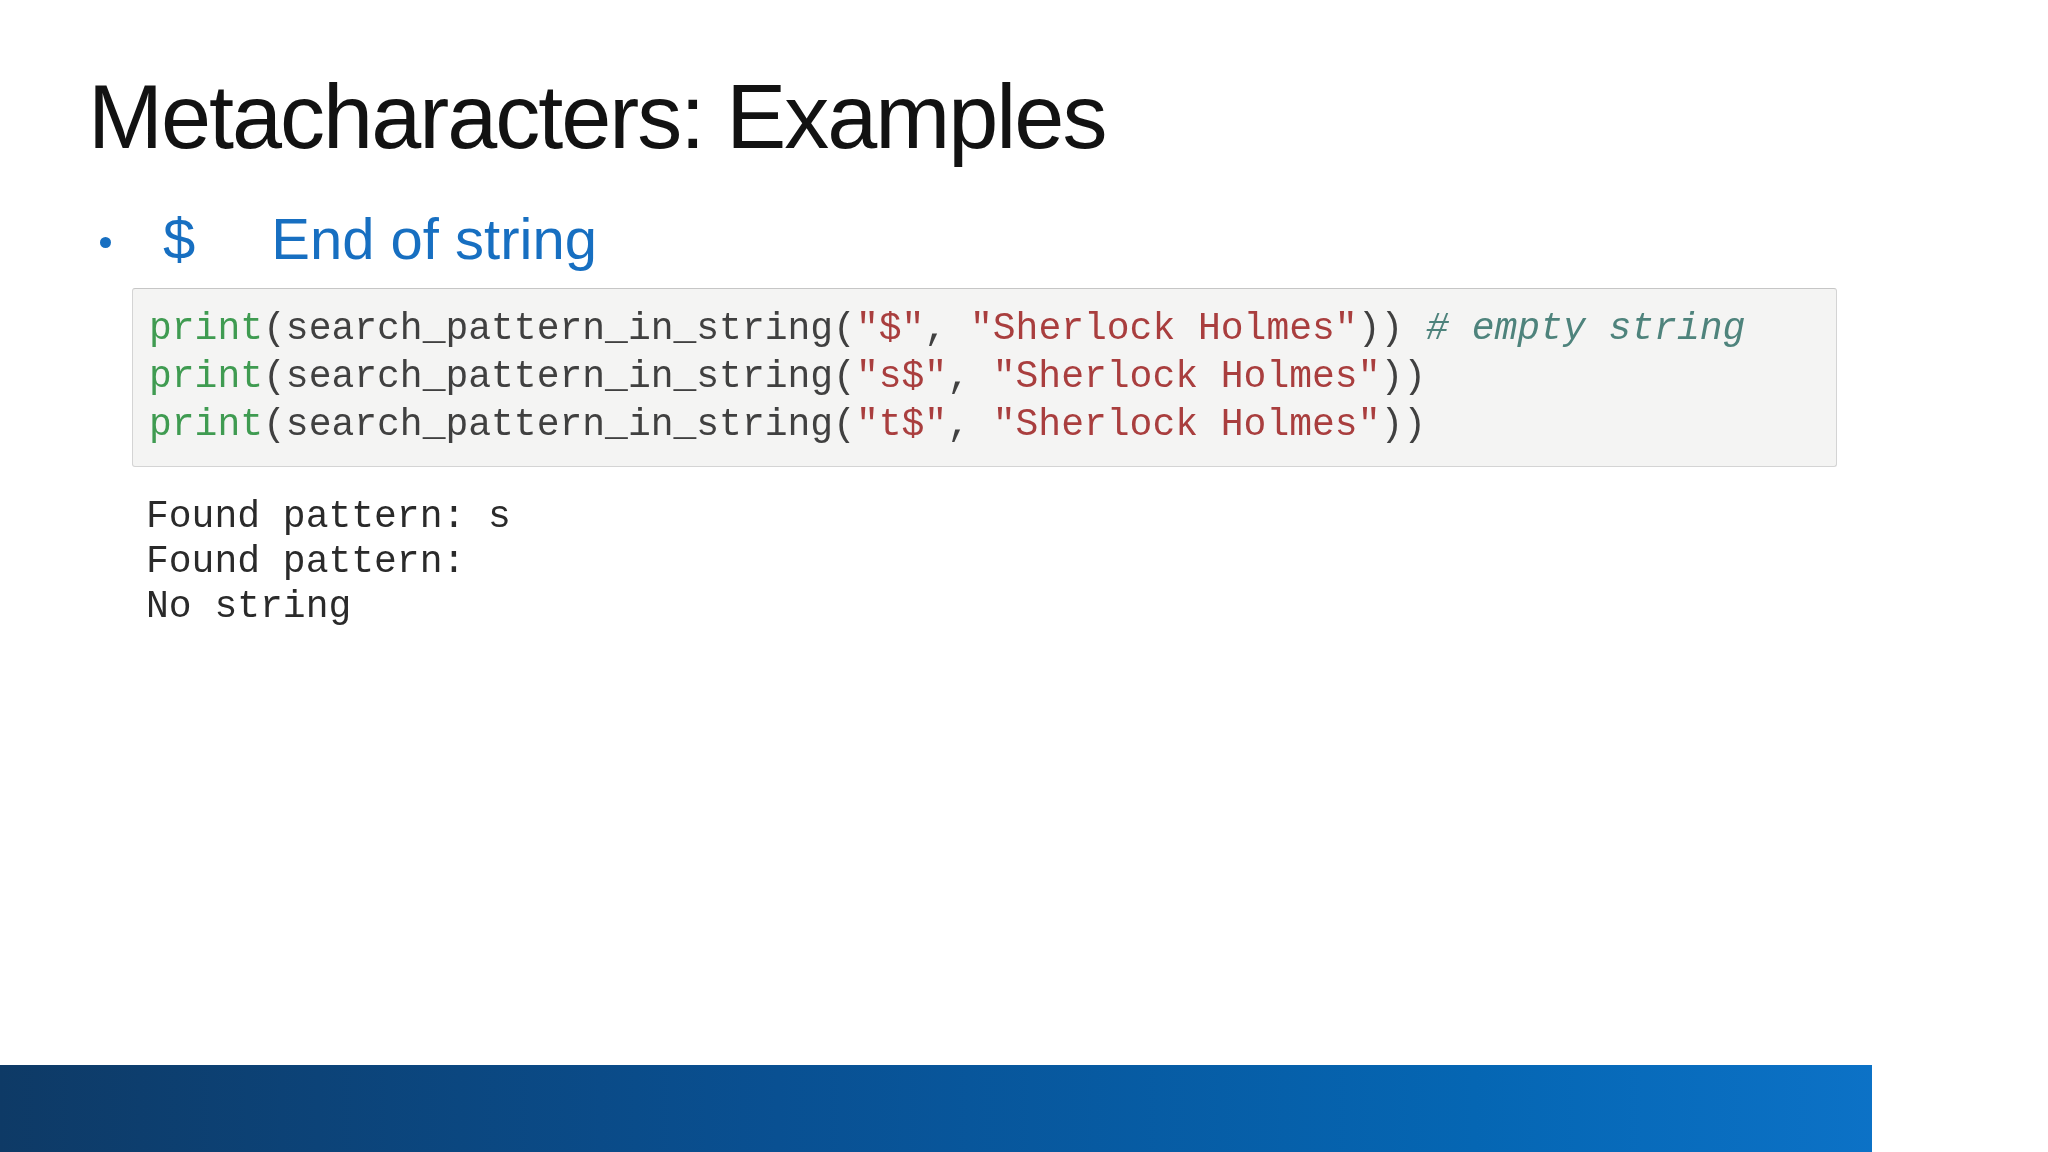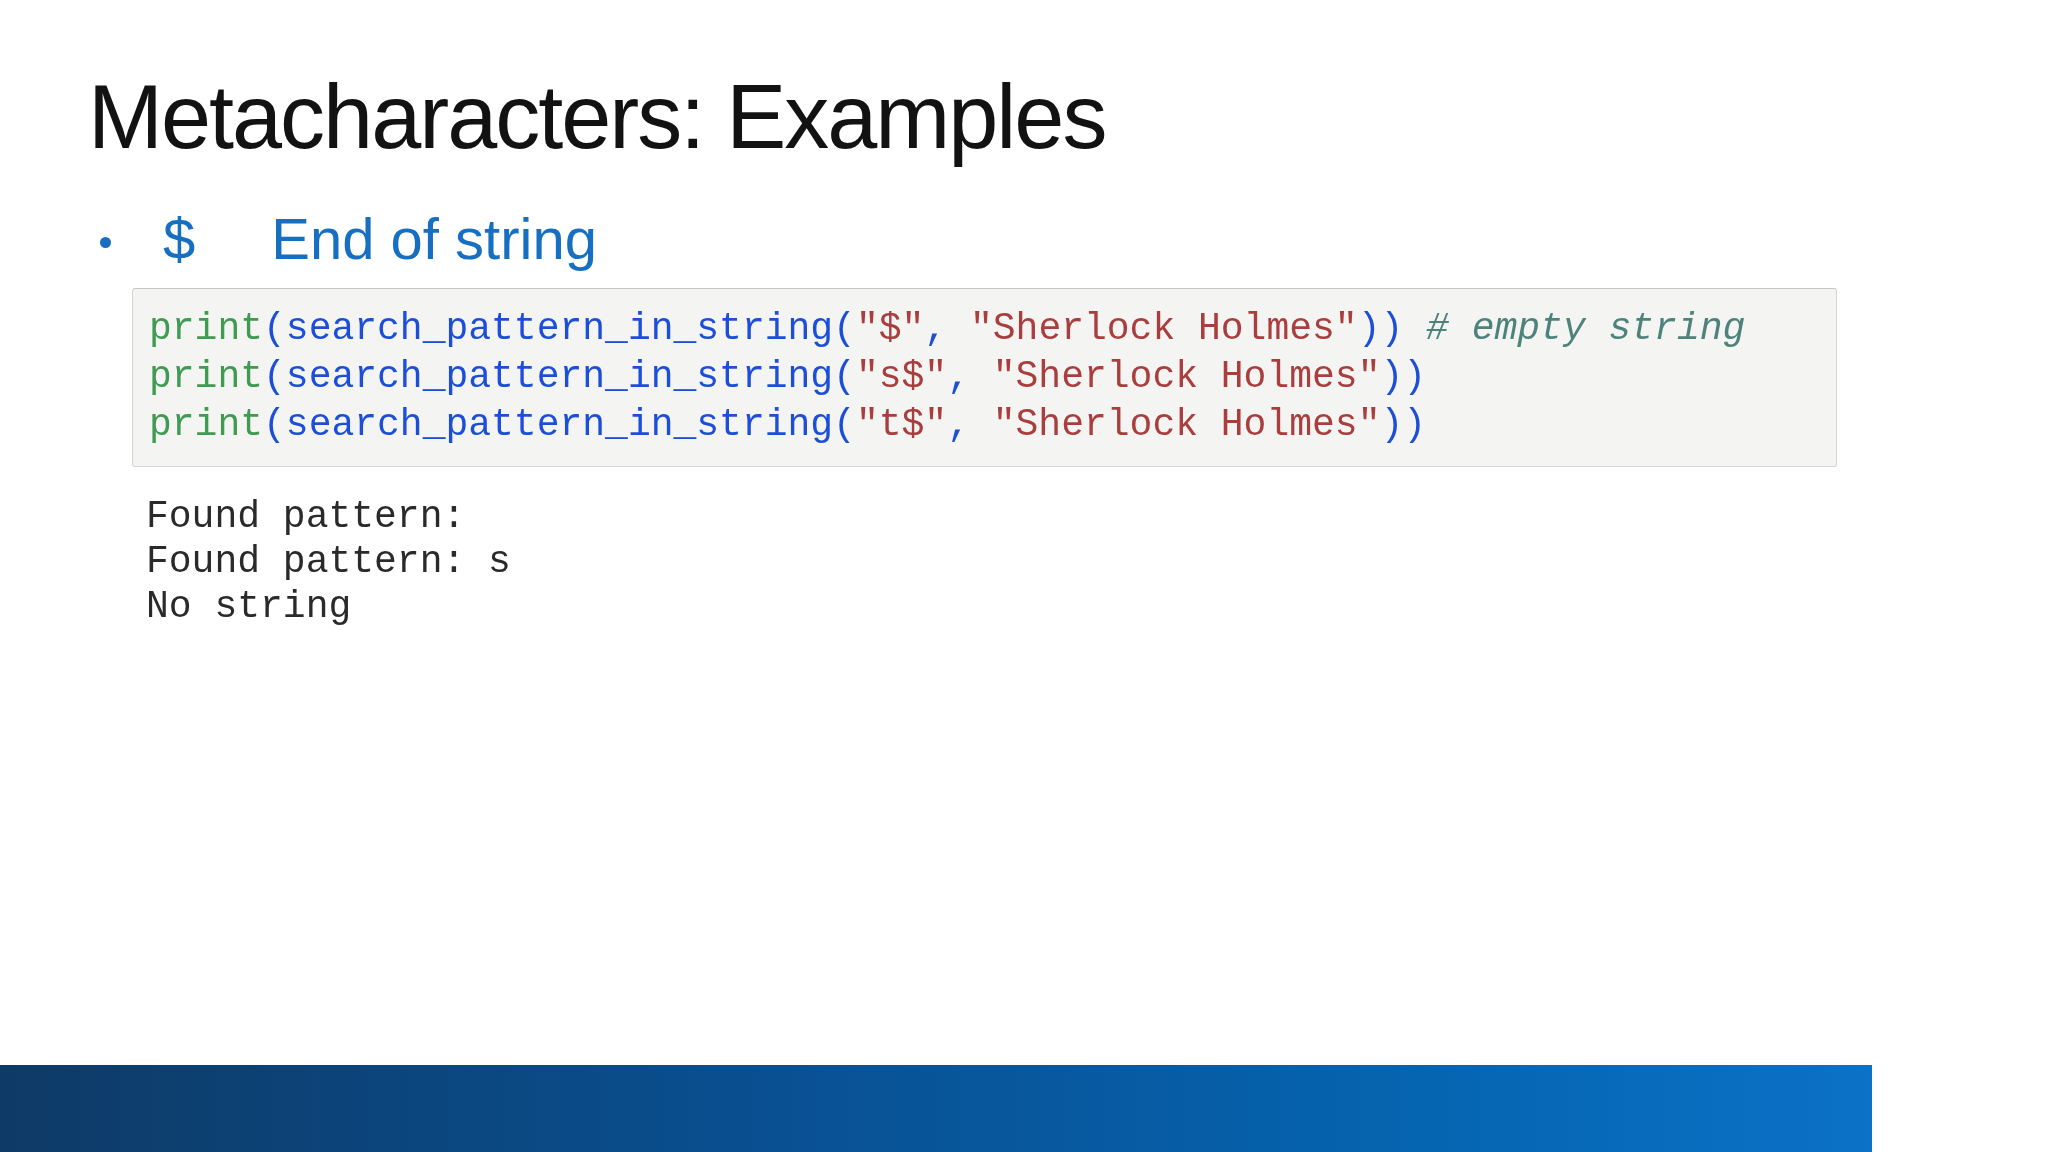--- a/index.html
+++ b/index.html
@@ -71,21 +71,21 @@
     border-radius: 3px;
     padding: 16px 0 0 16px;
     font-family: "Liberation Mono", monospace;
     font-size: 38px;
     line-height: 48px;
     white-space: pre;
     overflow: hidden;
   }
   .code-line { white-space: pre; }
   .tok-keyword { color: var(--kw, #3f9b51); }
-  .tok-plain   { color: #1d4ed8; }
+  .tok-plain   { color: #404040; }
   .tok-string  { color: var(--str, #a93e3e); }
   .tok-comment { color: var(--cmt, #4e837c); font-style: italic; }
 
   
   .code-output {
     position: absolute;
     left: 146px;
     top: 494px;
     margin: 0;
     font-family: "Liberation Mono", monospace;
@@ -117,21 +117,21 @@
   <h1 class="slide-title">Metacharacters: Examples</h1>
 
   <div class="bullet-row">
     <span class="bullet-dot"></span>
     <span class="bullet-symbol">$</span>
     <span class="bullet-text">End of string</span>
   </div>
 
   <div class="code-cell"><div class="code-line"><span class="tok-keyword">print</span><span class="tok-plain">(search_pattern_in_string(</span><span class="tok-string">"$"</span><span class="tok-plain">, </span><span class="tok-string">"Sherlock Holmes"</span><span class="tok-plain">)) </span><span class="tok-comment"># empty string</span></div><div class="code-line"><span class="tok-keyword">print</span><span class="tok-plain">(search_pattern_in_string(</span><span class="tok-string">"s$"</span><span class="tok-plain">, </span><span class="tok-string">"Sherlock Holmes"</span><span class="tok-plain">))</span></div><div class="code-line"><span class="tok-keyword">print</span><span class="tok-plain">(search_pattern_in_string(</span><span class="tok-string">"t$"</span><span class="tok-plain">, </span><span class="tok-string">"Sherlock Holmes"</span><span class="tok-plain">))</span></div></div>
 
-  <pre class="code-output"><div class="output-line">Found pattern:</div><div class="output-line">Found pattern: s</div><div class="output-line">No string</div></pre>
+  <pre class="code-output"><div class="output-line">Found pattern: s</div><div class="output-line">Found pattern:</div><div class="output-line">No string</div></pre>
 
   <footer class="footer-bar">
     
     
     
   </footer>
 
 </div>
 
 </body></html>

